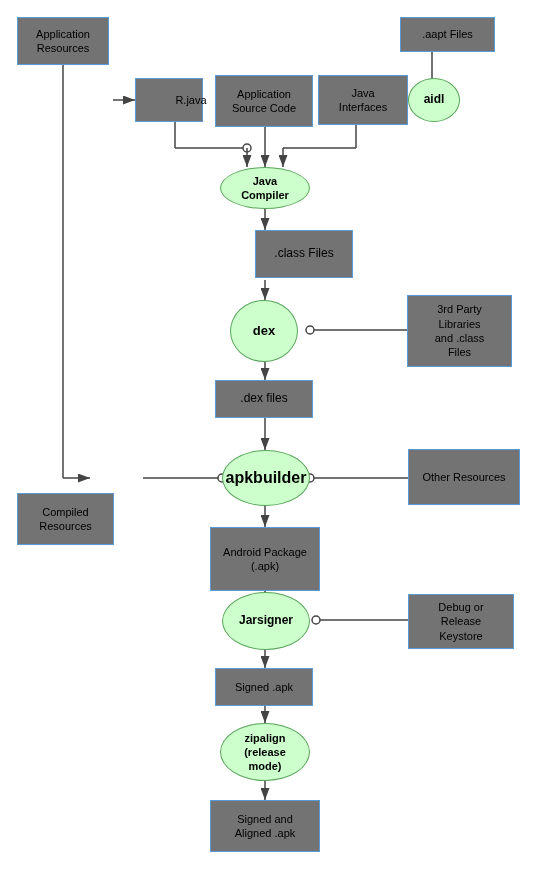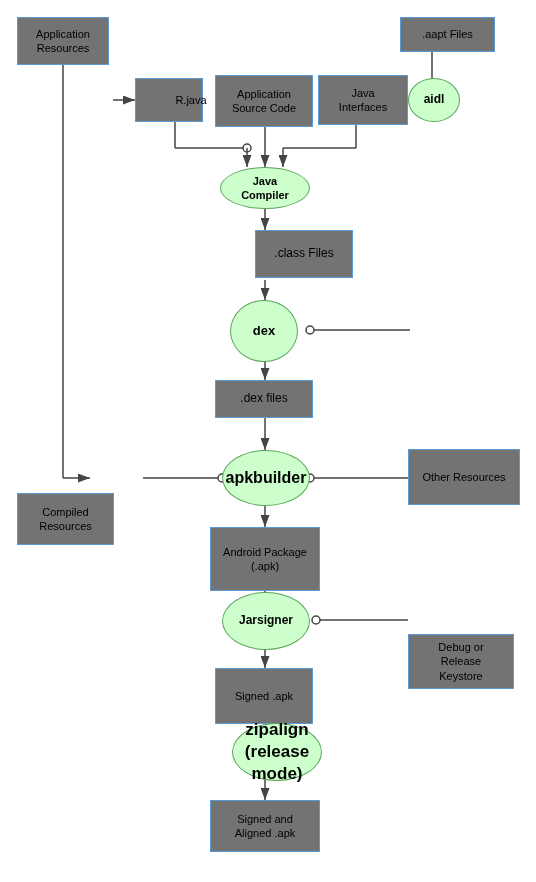--- a/index.html
+++ b/index.html
@@ -145,34 +145,35 @@
   <div class="box" style="left:318px; top:75px; width:90px; height:50px; font-size:11px;">Java<br>Interfaces</div>
 
   <div class="oval" style="left:408px; top:78px; width:52px; height:44px; font-size:12px;">aidl</div>
 
   <div class="oval" style="left:220px; top:167px; width:90px; height:42px; font-size:11px;">Java<br>Compiler</div>
 
   <div class="box" style="left:215px; top:230px; width:98px; height:48px; font-size:12px;margin-left:40px;">.class Files</div>
 
   <div class="oval" style="left:230px; top:300px; width:68px; height:62px; font-size:13px;">dex</div>
 
+  <div class="box" style="left:407px; top:295px; width:105px; height:72px; font-size:11px;">3rd Party<br>Libraries<br>and .class<br>Files</div>
 
   <div class="box" style="left:215px; top:380px; width:98px; height:38px; font-size:12px;">.dex files</div>
 
   <div class="box" style="left:17px; top:451px; width:97px; height:52px; font-size:11px;margin-top:42px;">Compiled<br>Resources</div>
 
   <div class="oval" style="left:222px; top:450px; width:88px; height:56px; font-size:16px;">apkbuilder</div>
 
   <div class="box" style="left:408px; top:449px; width:112px; height:56px; font-size:11px;">Other Resources</div>
 
   <div class="box" style="left:210px; top:527px; width:110px; height:64px; font-size:11px;">Android Package<br>(.apk)</div>
 
   <div class="oval" style="left:222px; top:592px; width:88px; height:58px; font-size:12px;">Jarsigner</div>
 
-  <div class="box" style="left:408px; top:594px; width:106px; height:55px; font-size:11px;margin-top:40px;">Debug or<br>Release<br>Keystore</div>
+  <div class="box" style="left:408px; top:594px; width:106px; height:55px; font-size:11px;">Debug or<br>Release<br>Keystore</div>
 
-  <div class="box" style="left:215px; top:668px; width:98px; height:56px; font-size:11px;">Signed .apk</div>
+  <div class="box" style="left:215px; top:668px; width:98px; height:38px; font-size:11px;">Signed .apk</div>
 
-  <div class="oval" style="left:232px; top:723px; width:90px; height:58px; font-size:17px;">zipalign<br>(release<br>mode)</div>
+  <div class="oval" style="left:220px; top:723px; width:90px; height:58px; font-size:11px;">zipalign<br>(release<br>mode)</div>
 
   <div class="box" style="left:210px; top:800px; width:110px; height:52px; font-size:11px;">Signed and<br>Aligned .apk</div>
 
 </div>
 
 </body></html>

